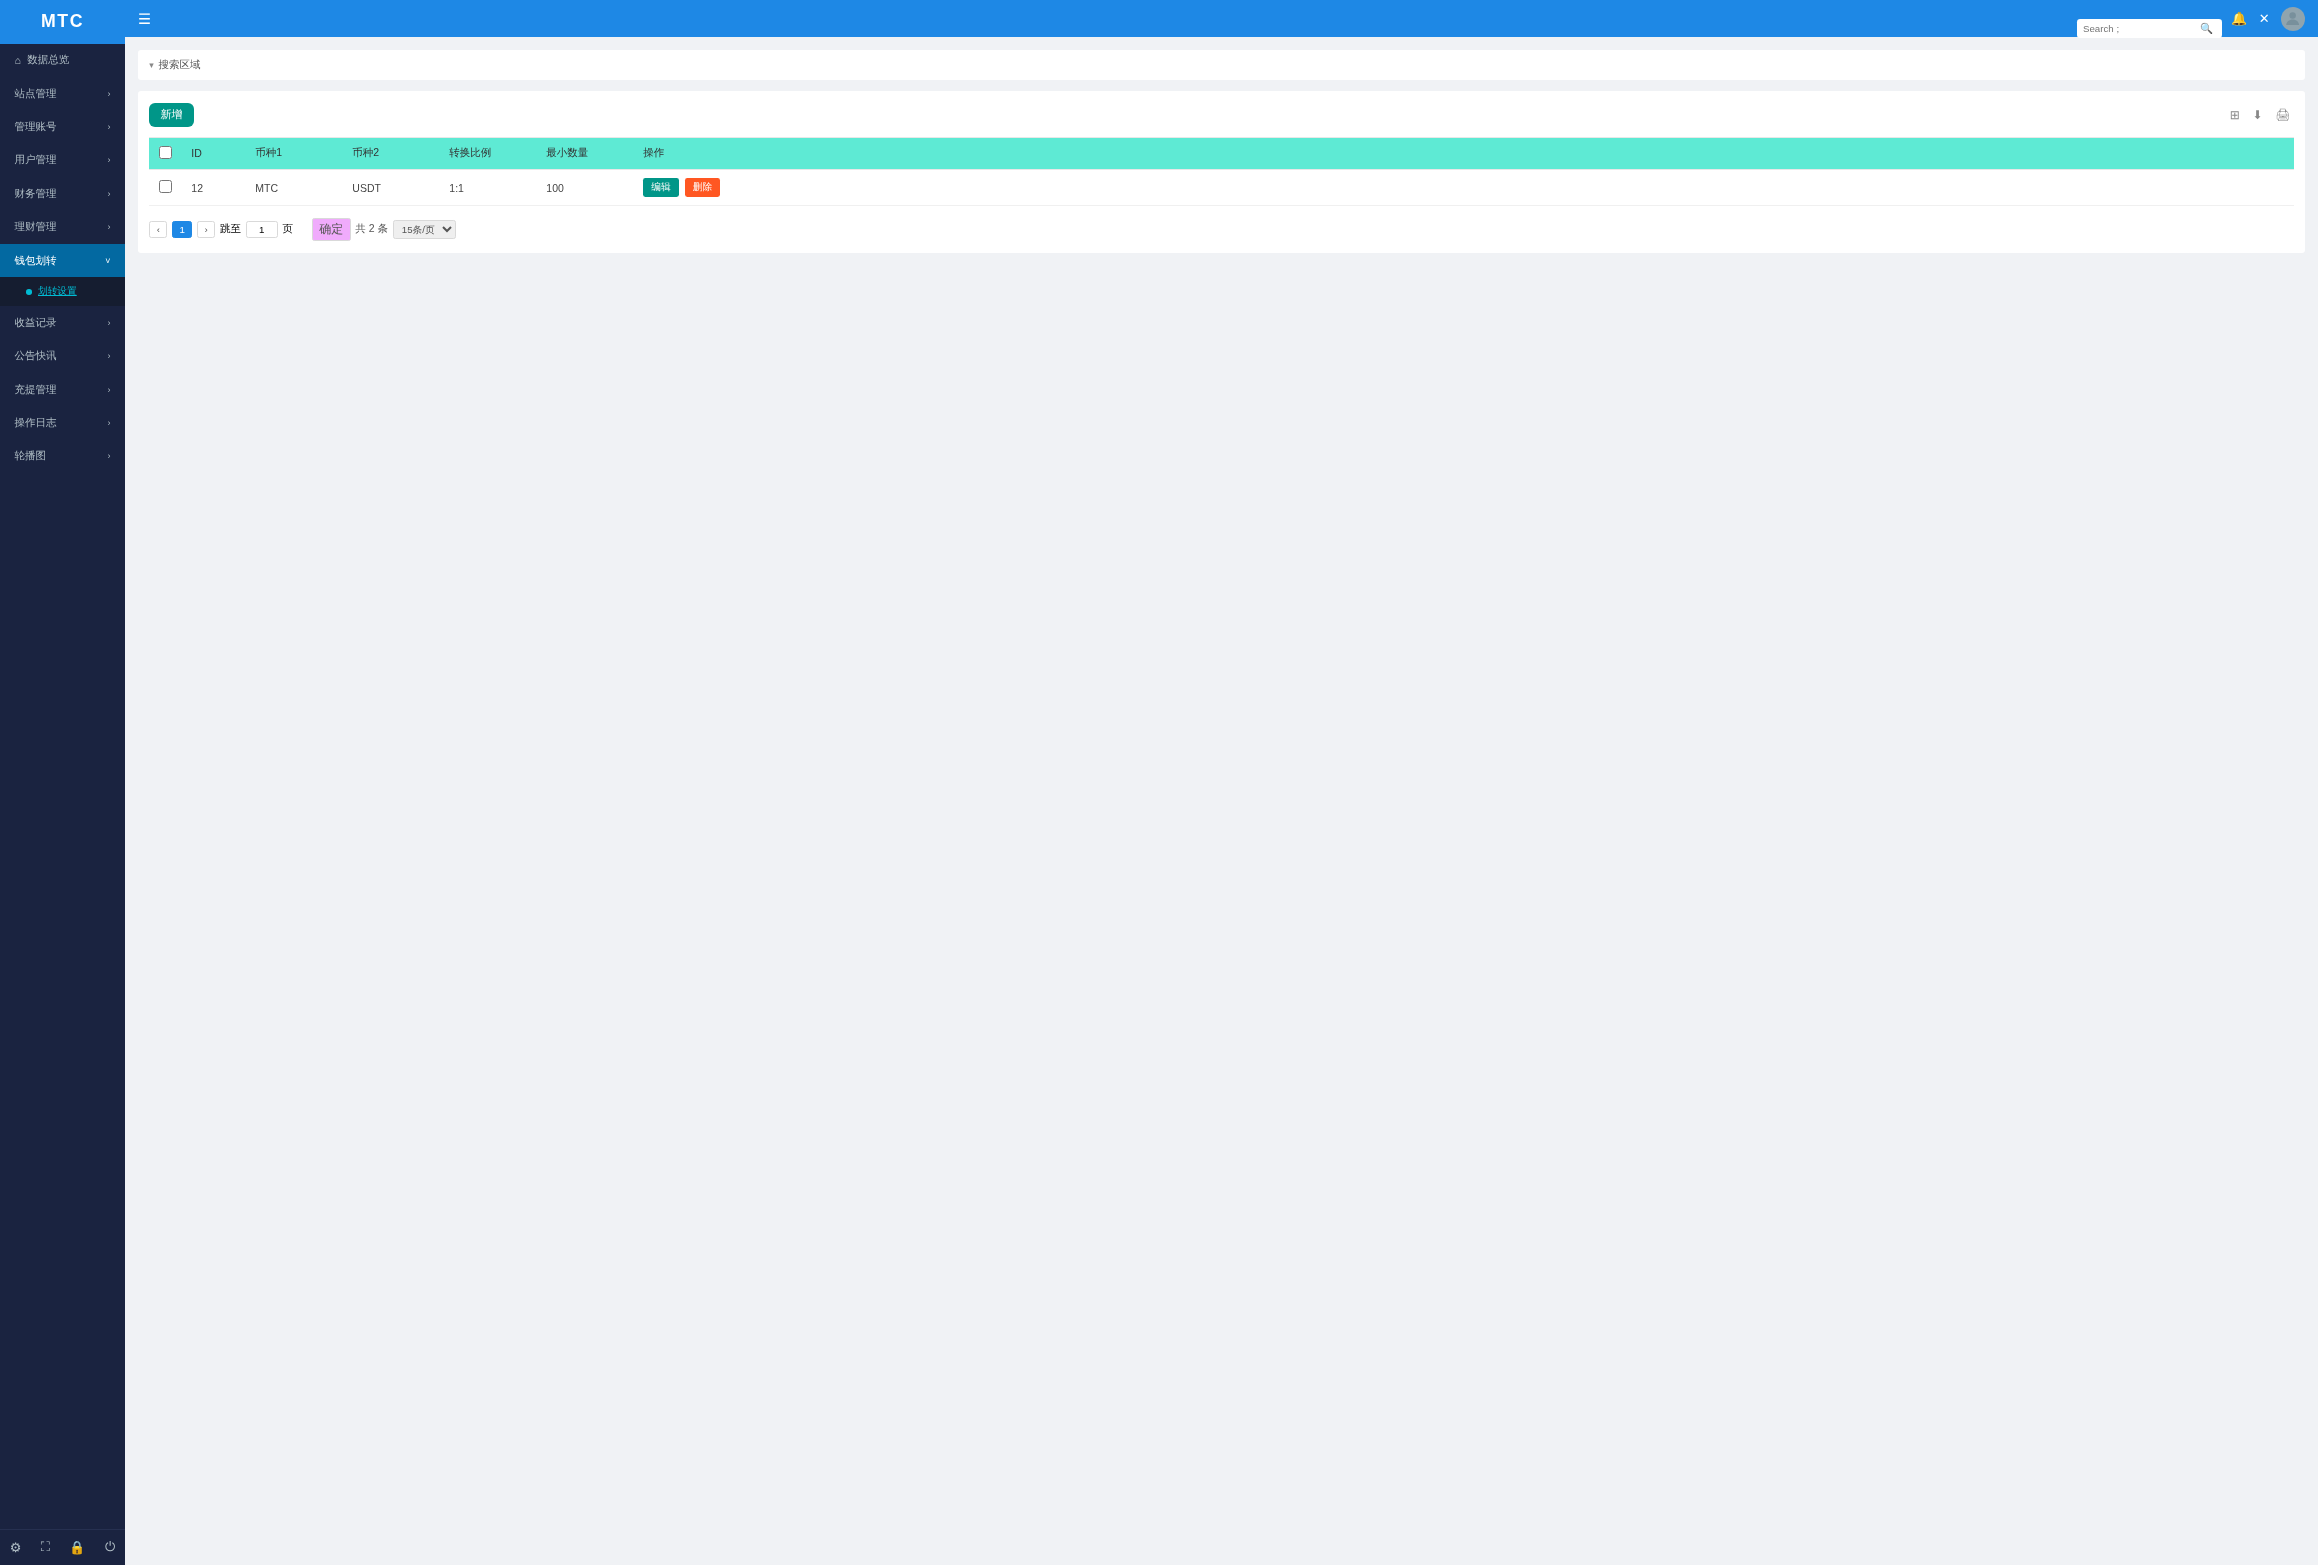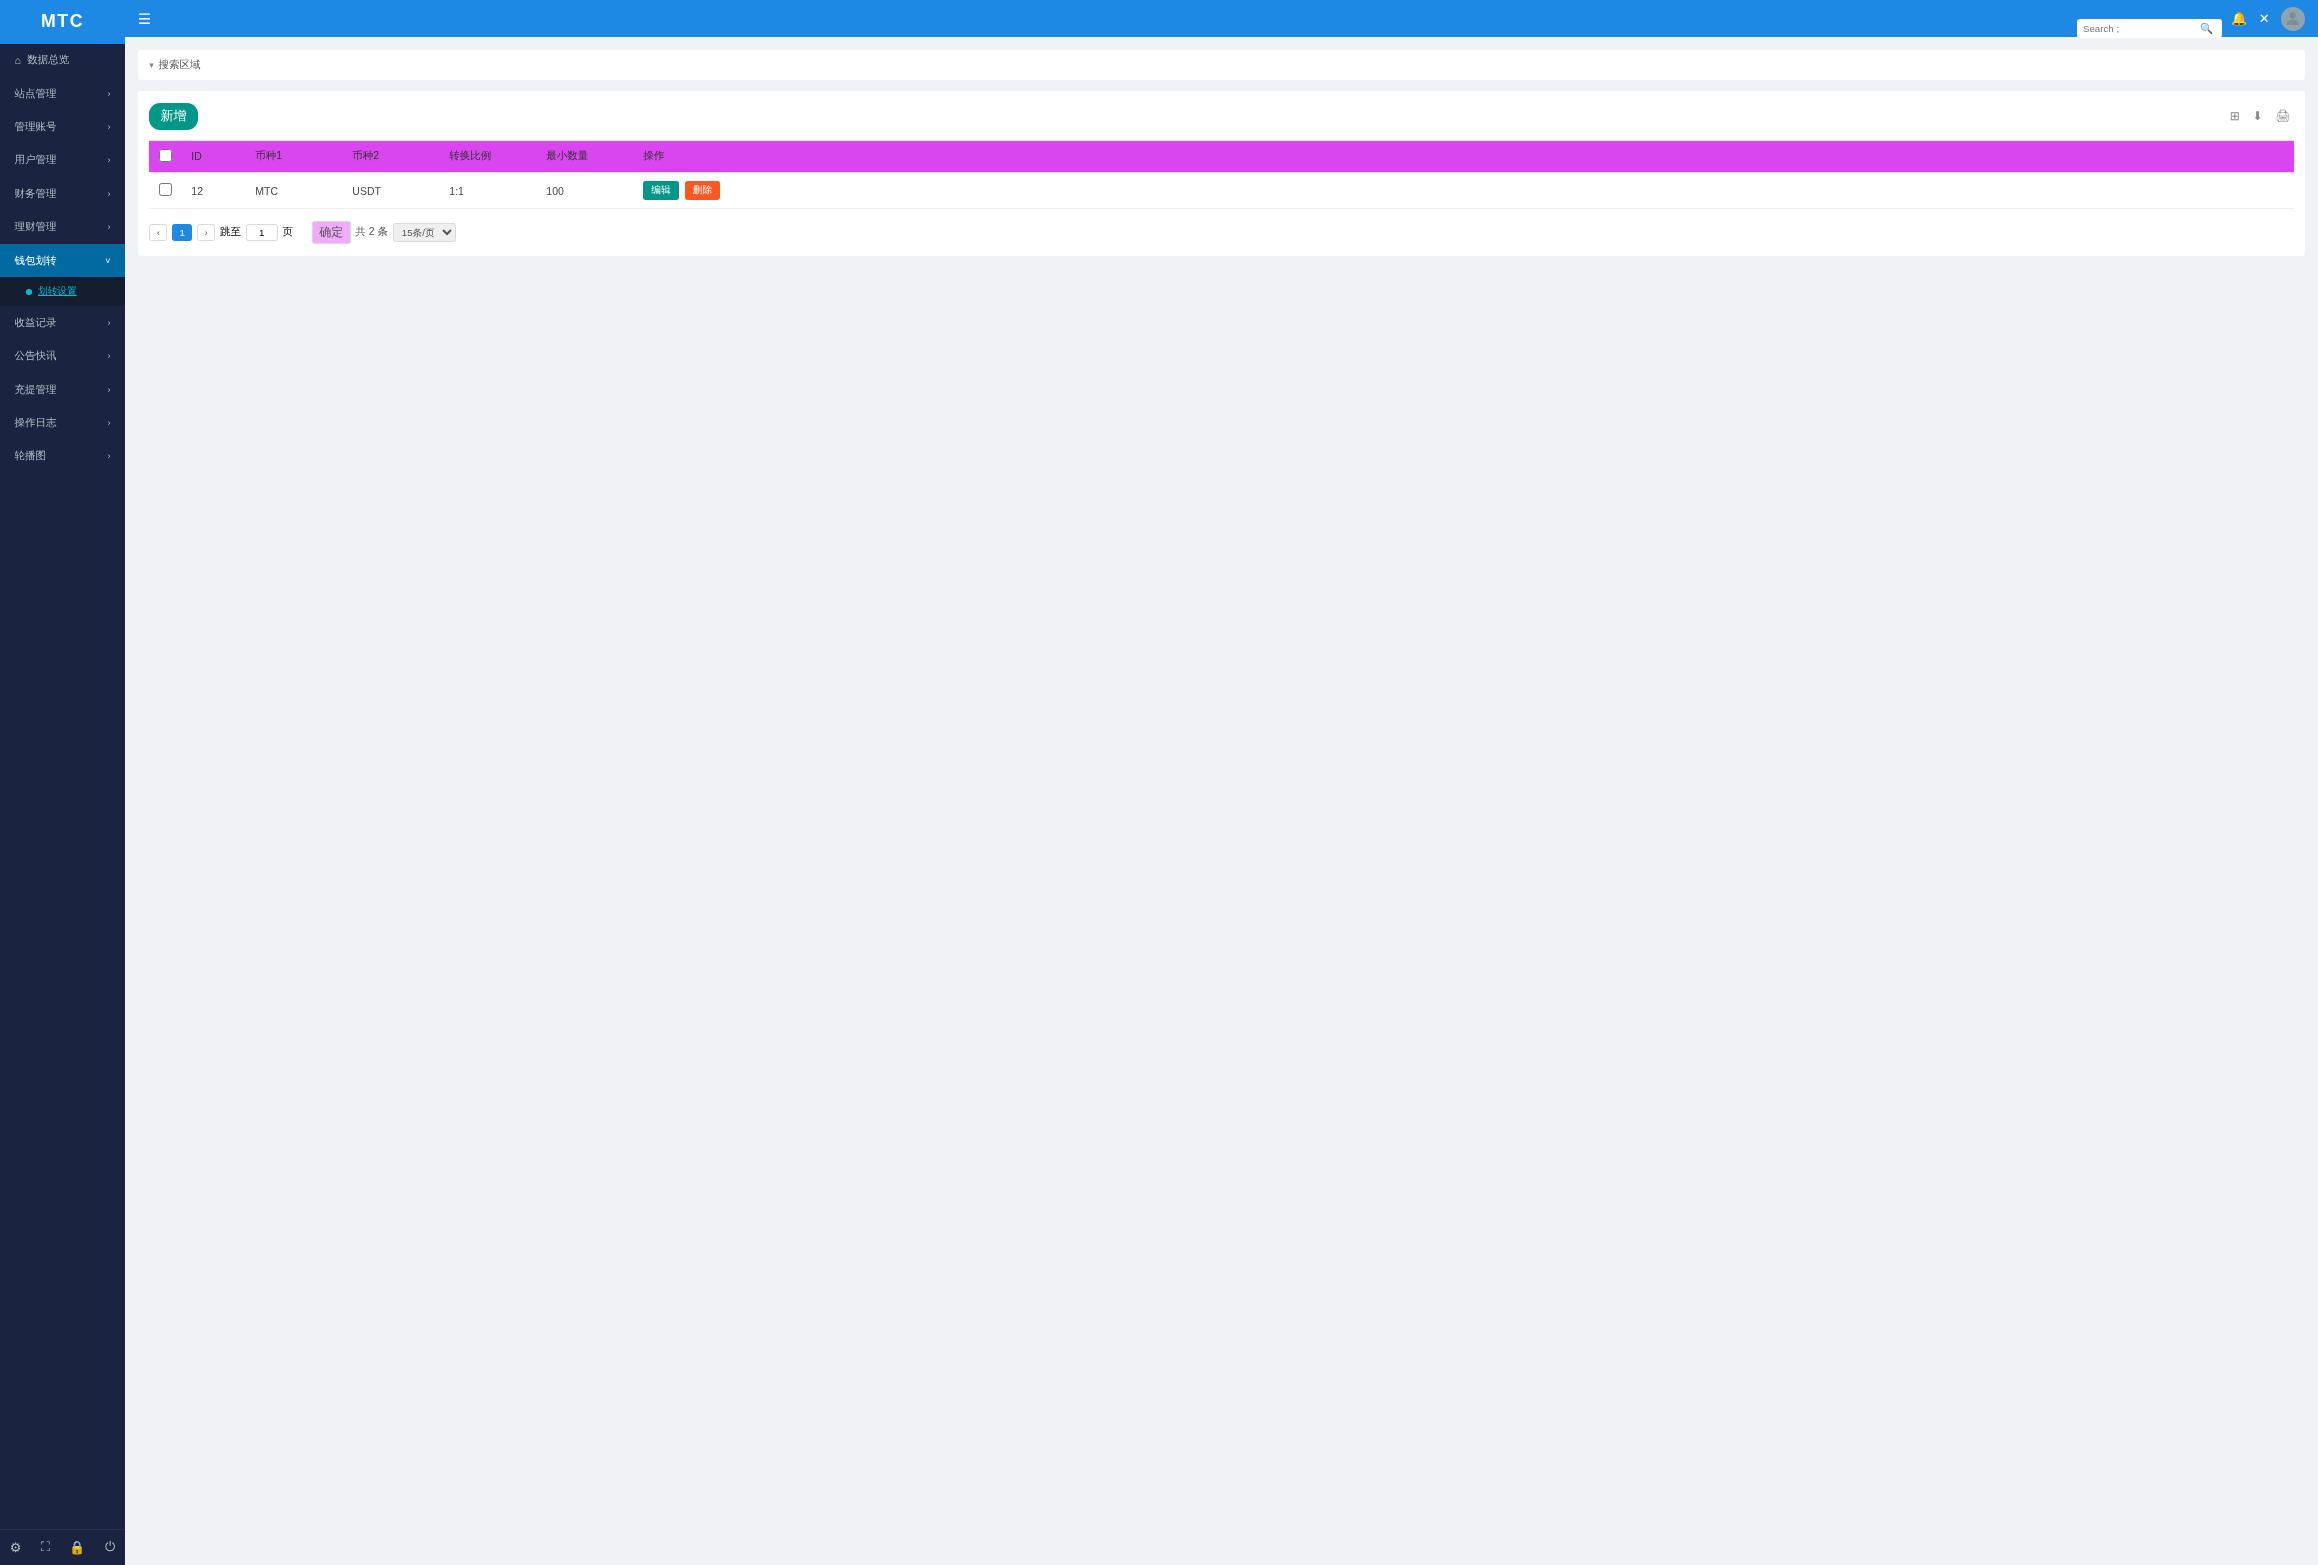--- a/index.html
+++ b/index.html
@@ -149,40 +149,40 @@
     .table-toolbar {
       display: flex;
       align-items: center;
       margin-bottom: 9.7px;
       justify-content: space-between;
     }
     .btn-add {
       background: #009688;
       color: #fff;
       border: none;
-      border-radius: 11px;
+      border-radius: 6px;
       padding: 4.8px 11.3px;
-      font-size: 13px;
+      font-size: 11px;
       cursor: pointer;
     }
     .toolbar-right { display: flex; gap: 6.4px; align-items: center; }
     .toolbar-icon-btn {
       background: none; border: none; cursor: pointer;
       color: #888; font-size: 12px;
       padding: 3.2px;
     }
 
     
     .data-table {
       width: 100%;
       border-collapse: collapse;
       font-size: 10.5px;
     }
     .data-table th {
-      background: #d946ef;
+      background: #5eead4;
       border-bottom: 0.8px solid #e8e8e8;
       border-top: 0.8px solid #e8e8e8;
       padding: 8px 9.7px;
       text-align: left;
       color: #333;
       font-weight: normal;
     }
     .data-table td {
       padding: 8px 9.7px;
       border-bottom: 0.8px solid #f0f0f0;

